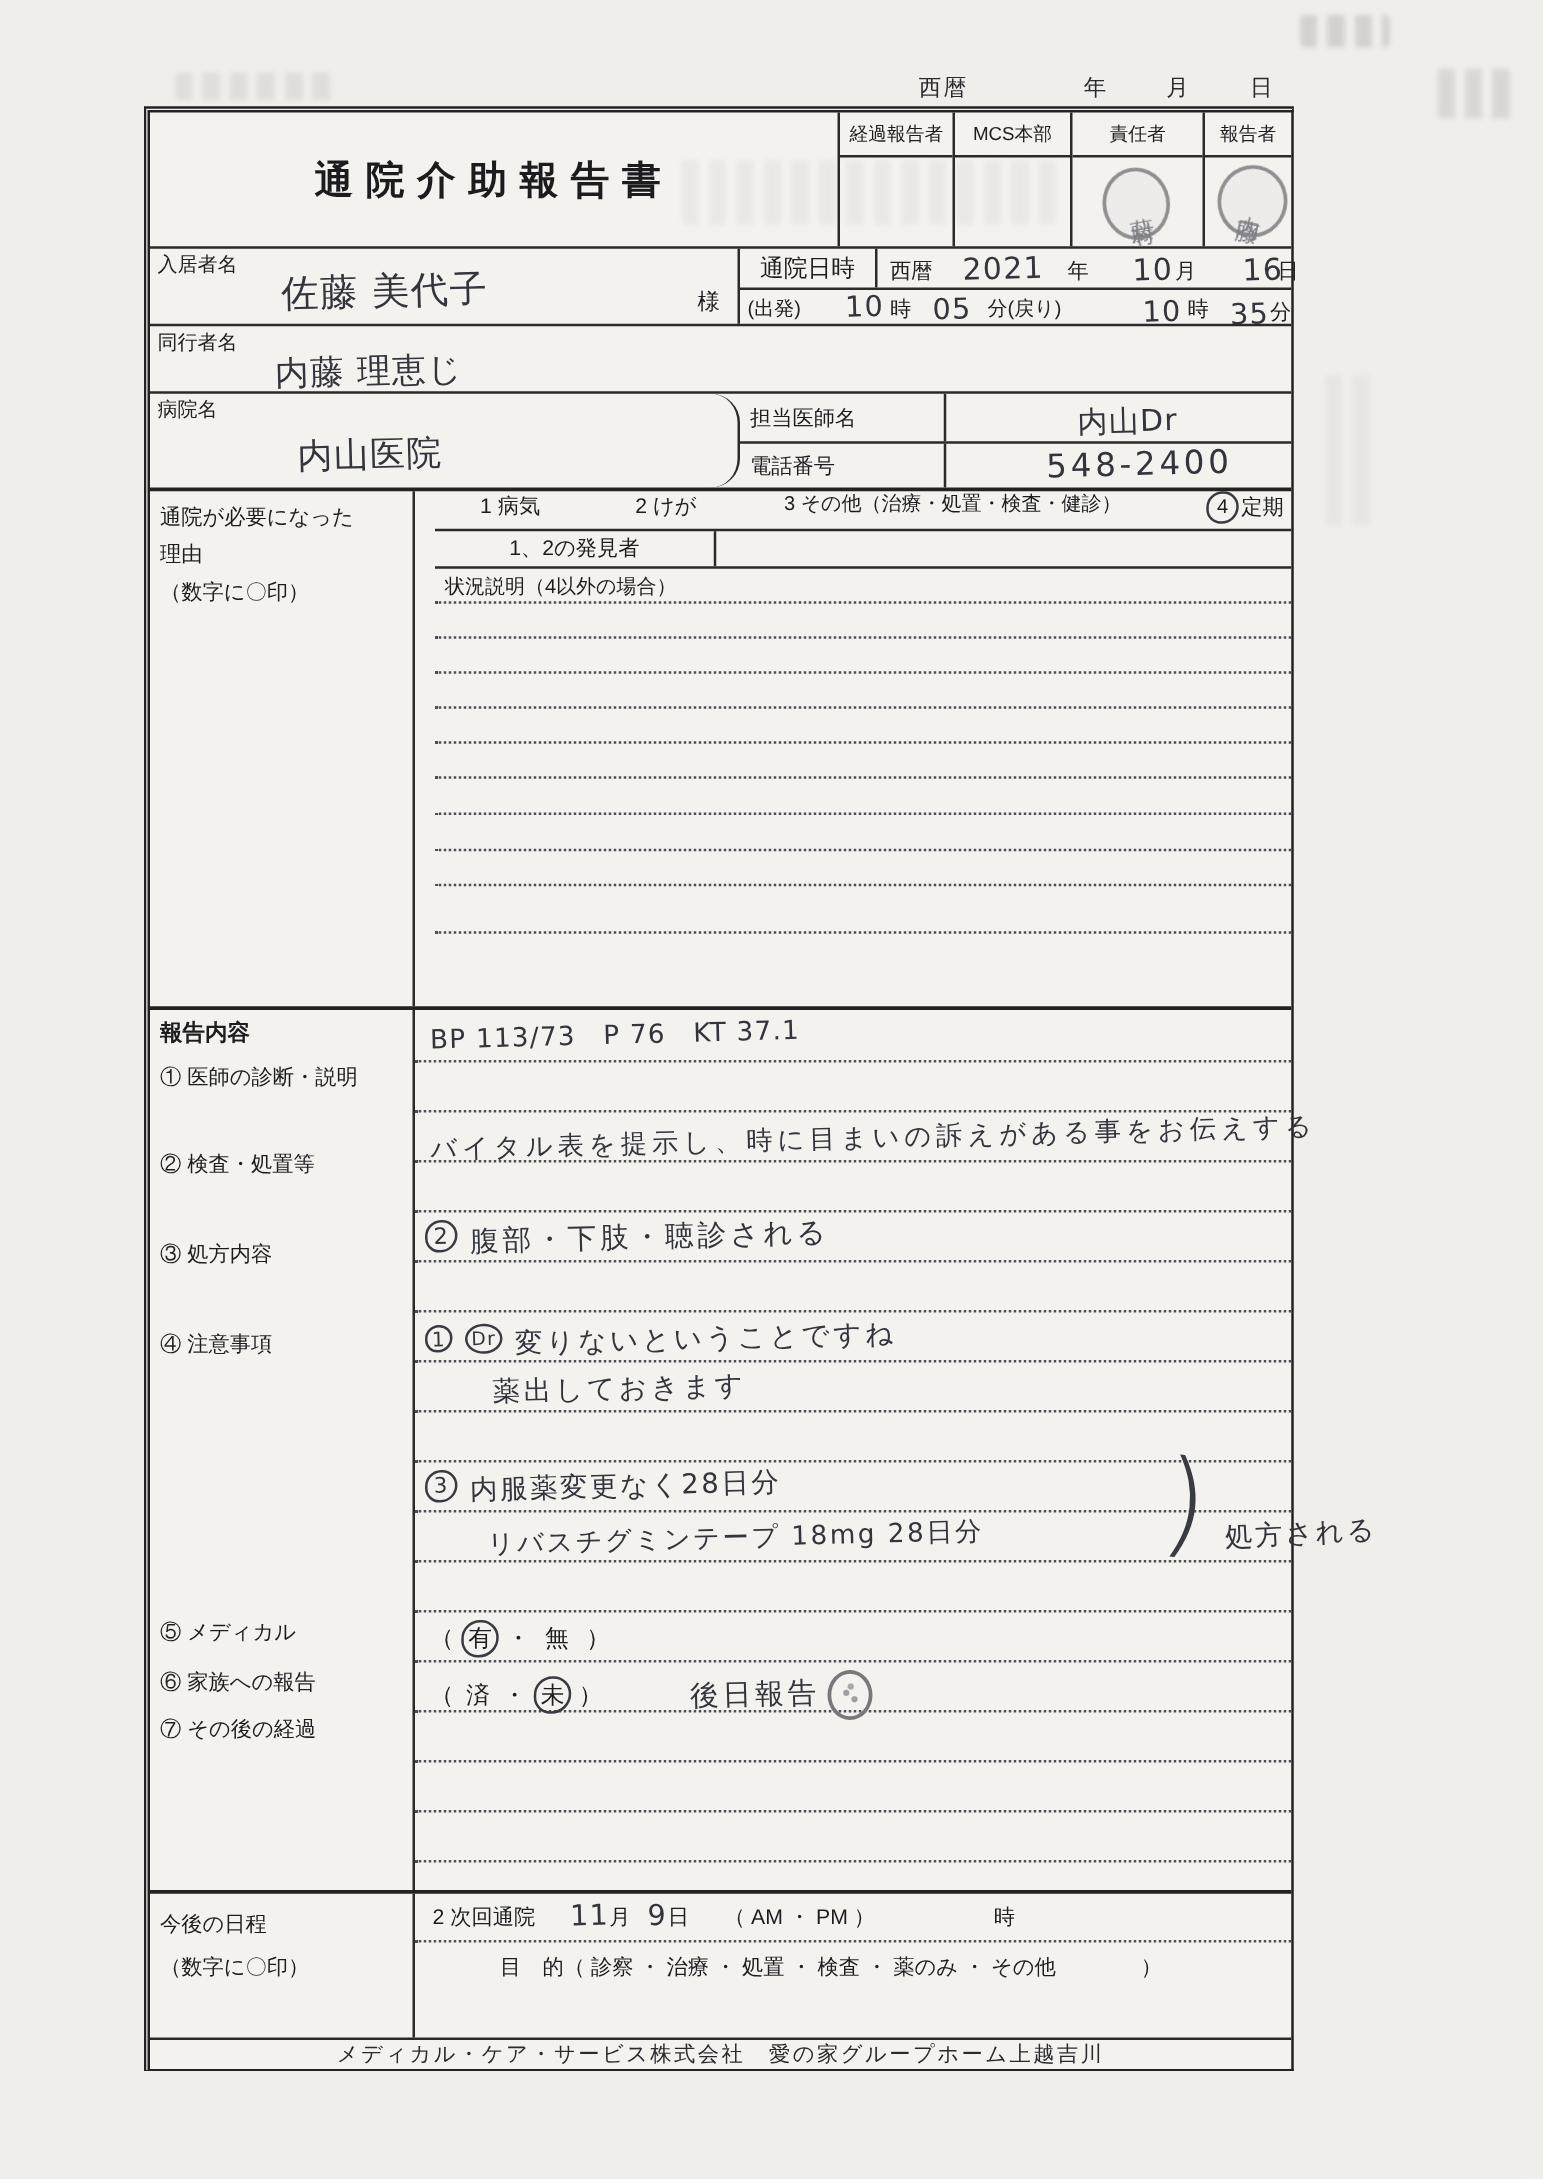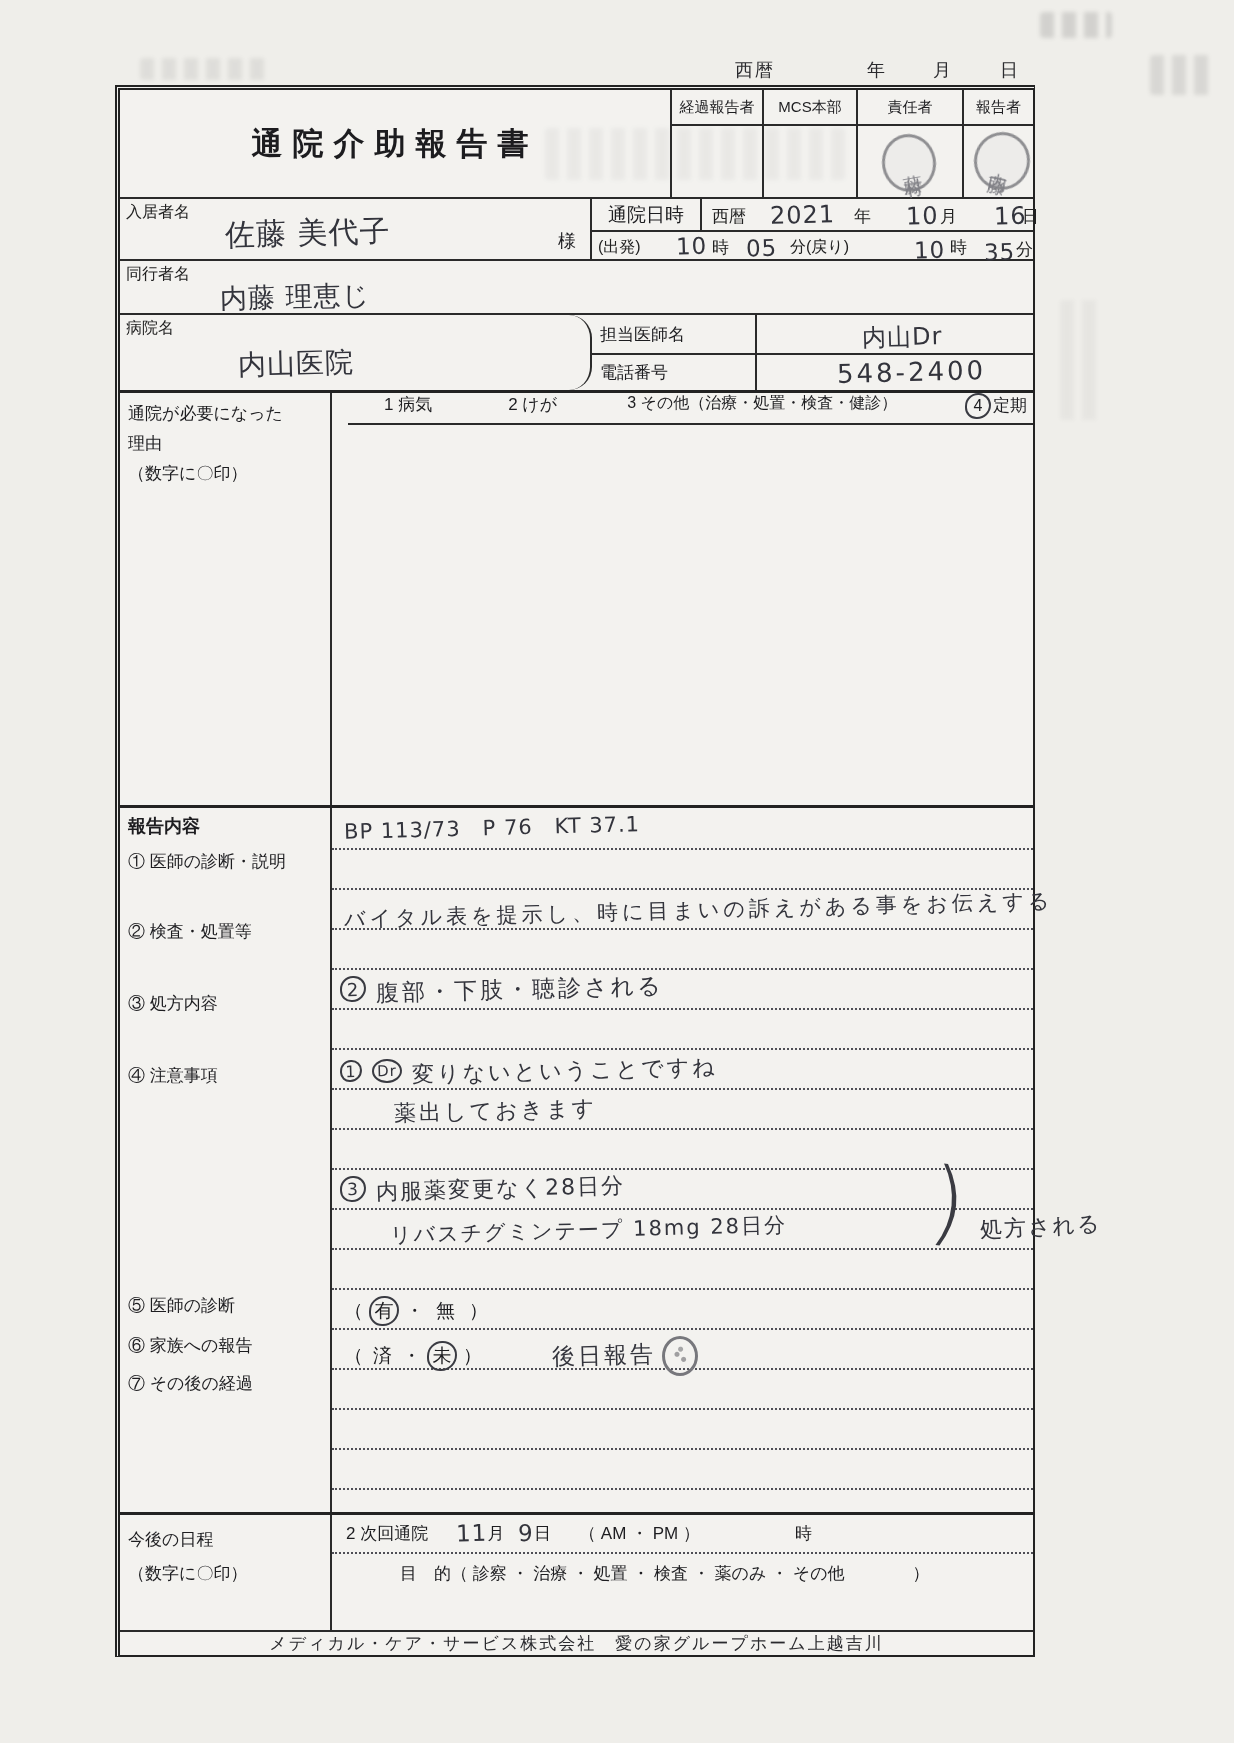--- a/index.html
+++ b/index.html
@@ -211,31 +211,48 @@
       <div class="reason-body">
         <div class="reason-options">
           <span style="margin-left:36px;">1 病気</span>
           <span style="margin-left:76px;">2 けが</span>
           <span style="margin-left:70px; font-size:16px;">3 その他（治療・処置・検査・健診）</span>
           <span style="margin-left:auto; margin-right:6px; display:inline-flex; align-items:center; gap:2px;">
             <span class="hand-circle" style="font-size:16px;">4</span>
             <span>定期</span>
           </span>
         </div>
+        <div class="reason-finder">
+          <div class="finder-cell">1、2の発見者</div>
+          <div style="flex:1;"></div>
+        </div>
+        <div class="situation">
+          <span class="pos" style="left:8px; top:4px; font-size:16px;">状況説明（4以外の場合）</span>
+          <div class="dl" style="top:26px;"></div>
+          <div class="dl" style="top:54px;"></div>
+          <div class="dl" style="top:82px;"></div>
+          <div class="dl" style="top:110px;"></div>
+          <div class="dl" style="top:138px;"></div>
+          <div class="dl" style="top:166px;"></div>
+          <div class="dl" style="top:195px;"></div>
+          <div class="dl" style="top:224px;"></div>
+          <div class="dl" style="top:252px;"></div>
+          <div class="dl" style="top:290px;"></div>
+        </div>
       </div>
     </div>
 
     <div class="r-report">
       <div class="report-labels">
         <div style="top:6px; font-weight:bold; font-size:18px;">報告内容</div>
         <div style="top:42px;">① 医師の診断・説明</div>
         <div style="top:112px;">② 検査・処置等</div>
         <div style="top:184px;">③ 処方内容</div>
         <div style="top:256px;">④ 注意事項</div>
-        <div style="top:486px;">⑤ 医師の診断</div>
+        <div style="top:486px;">⑤ メディカル</div>
         <div style="top:526px;">⑥ 家族への報告</div>
         <div style="top:564px;">⑦ その後の経過</div>
       </div>
       <div class="report-body">
         <div class="dl" style="top:40px;"></div>
         <div class="dl" style="top:80px;"></div>
         <div class="dl" style="top:120px;"></div>
         <div class="dl" style="top:160px;"></div>
         <div class="dl" style="top:200px;"></div>
         <div class="dl" style="top:240px;"></div>

